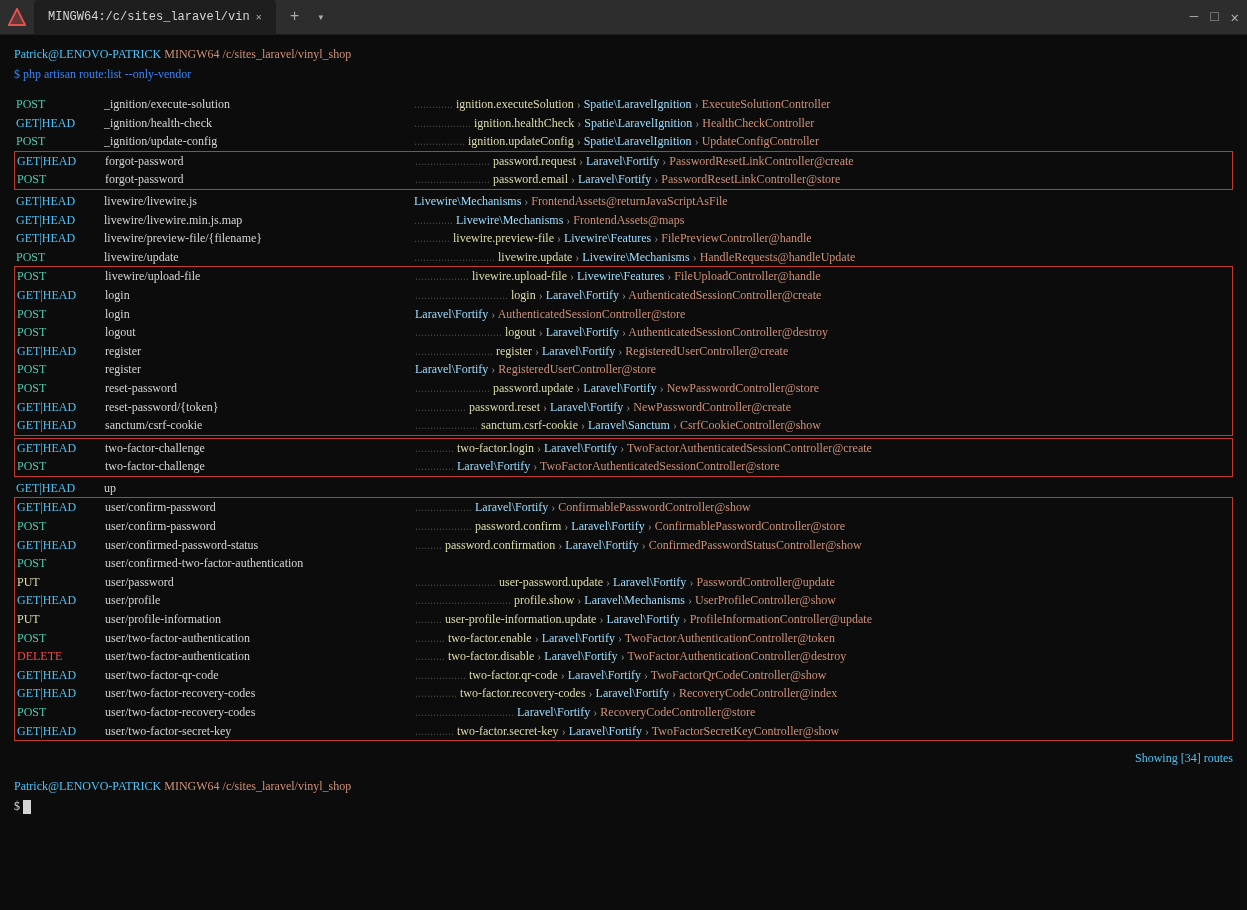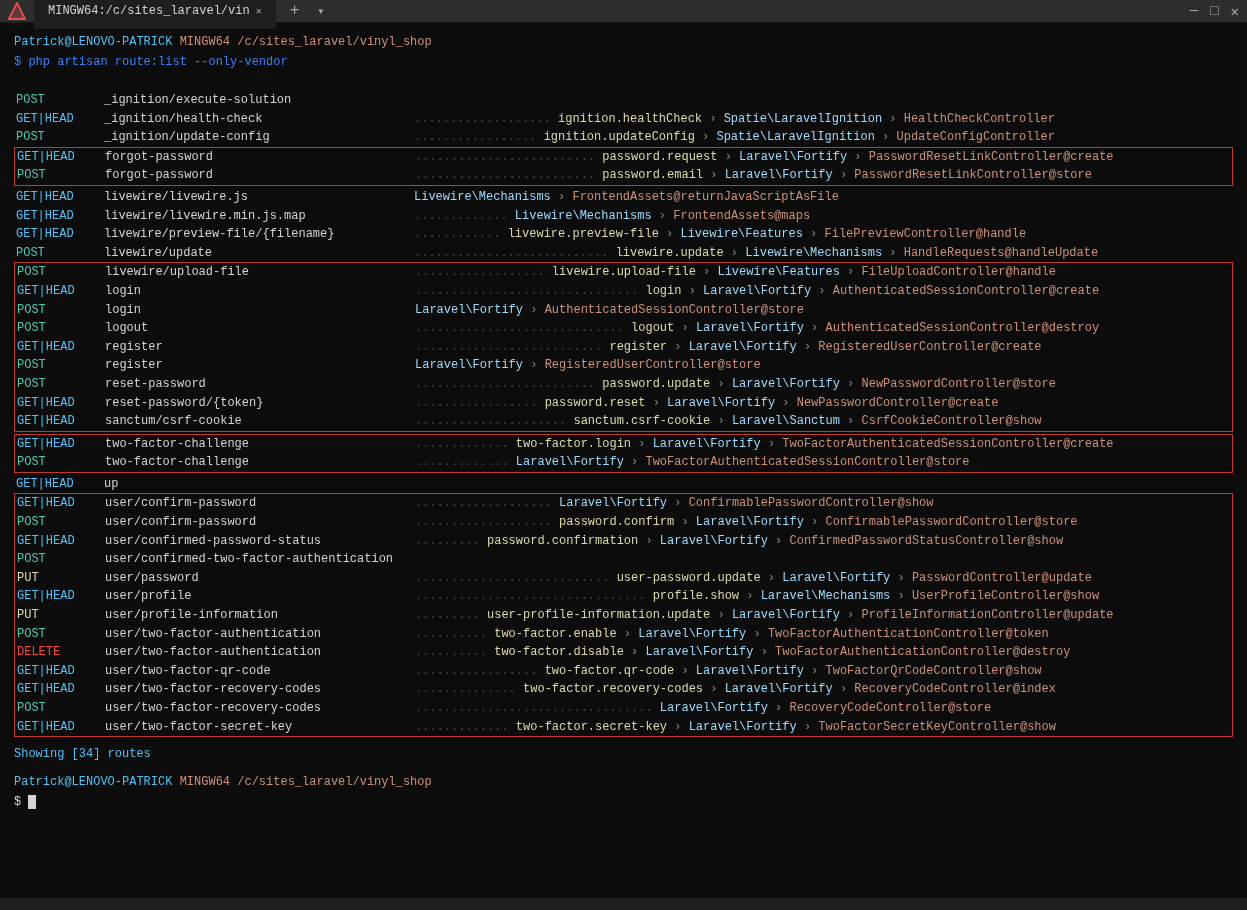--- a/index.html
+++ b/index.html
@@ -7,21 +7,21 @@
       background: #1e1e1e;
       font-family: 'Consolas', 'Courier New', monospace;
       font-size: 12px;
       color: #d4d4d4;
       width: 1247px;
       min-height: 910px;
       overflow: hidden;
     }
     .titlebar {
       background: #2d2d2d;
-      height: 23px;
+      height: 35px;
       display: flex;
       align-items: center;
       padding: 0 8px;
       gap: 8px;
       border-bottom: 1px solid #1a1a1a;
     }
     .titlebar-icon {
       width: 18px;
       height: 18px;
       display: flex;
@@ -63,45 +63,46 @@
       color: #aaa;
       font-size: 12px;
       padding: 0 4px;
     }
     .terminal {
       background: #0c0c0c;
       padding: 10px 14px;
       height: calc(910px - 35px);
       overflow-y: auto;
       line-height: 1.5;
+      font-family: Liberation Serif, serif;
     }
     .prompt-line {
       color: #d4d4d4;
       margin-bottom: 2px;
     }
     .prompt-user {
       color: #4fc3f7;
     }
     .prompt-path {
       color: #ce9178;
     }
     .cmd-text {
       color: #3b82f6;
       text-align: right;
     }
     .routes-table {
-      margin-top: 20px;
+      margin-top: 12px;
     }
     .method-post { color: #4ec9b0; }
     .method-put { color: #dcdcaa; }
     .method-delete { color: #f44747; }
     .method-gethead { color: #4fc3f7; }
     .footer-line {
       margin-top: 8px;
-      text-align: left;
+      text-align: right;
       color: #4fc3f7;
     }
     .bottom-prompt {
       margin-top: 10px;
     }
     .cursor {
       display: inline-block;
       width: 8px;
       height: 14px;
       background: #d4d4d4;
@@ -167,20 +168,21 @@
     <span class="prompt-path">/c/sites_laravel/vinyl_shop</span>
   </div>
   <div class="prompt-line">
     <span class="cmd-text">$ php artisan route:list --only-vendor</span>
   </div>
 
   <div class="routes-table" id="routes-container">
   <div class="route-line">
         <span class="col-method method-post">POST</span>
         <span class="col-path">_ignition/execute-solution</span>
+        <span class="col-rest"><span class="dots">.............</span> <span class="name-part">ignition.executeSolution</span><span class="arrow-part"> › </span><span class="ns-part">Spatie\LaravelIgnition</span><span class="arrow-part"> › </span><span class="ctrl-part">ExecuteSolutionController</span></span>
       </div>
       <div class="route-line">
         <span class="col-method method-gethead">GET|HEAD</span>
         <span class="col-path">_ignition/health-check</span>
         <span class="col-rest"><span class="dots">...................</span> <span class="name-part">ignition.healthCheck</span><span class="arrow-part"> › </span><span class="ns-part">Spatie\LaravelIgnition</span><span class="arrow-part"> › </span><span class="ctrl-part">HealthCheckController</span></span>
       </div>
       <div class="route-line">
         <span class="col-method method-post">POST</span>
         <span class="col-path">_ignition/update-config</span>
         <span class="col-rest"><span class="dots">.................</span> <span class="name-part">ignition.updateConfig</span><span class="arrow-part"> › </span><span class="ns-part">Spatie\LaravelIgnition</span><span class="arrow-part"> › </span><span class="ctrl-part">UpdateConfigController</span></span>

